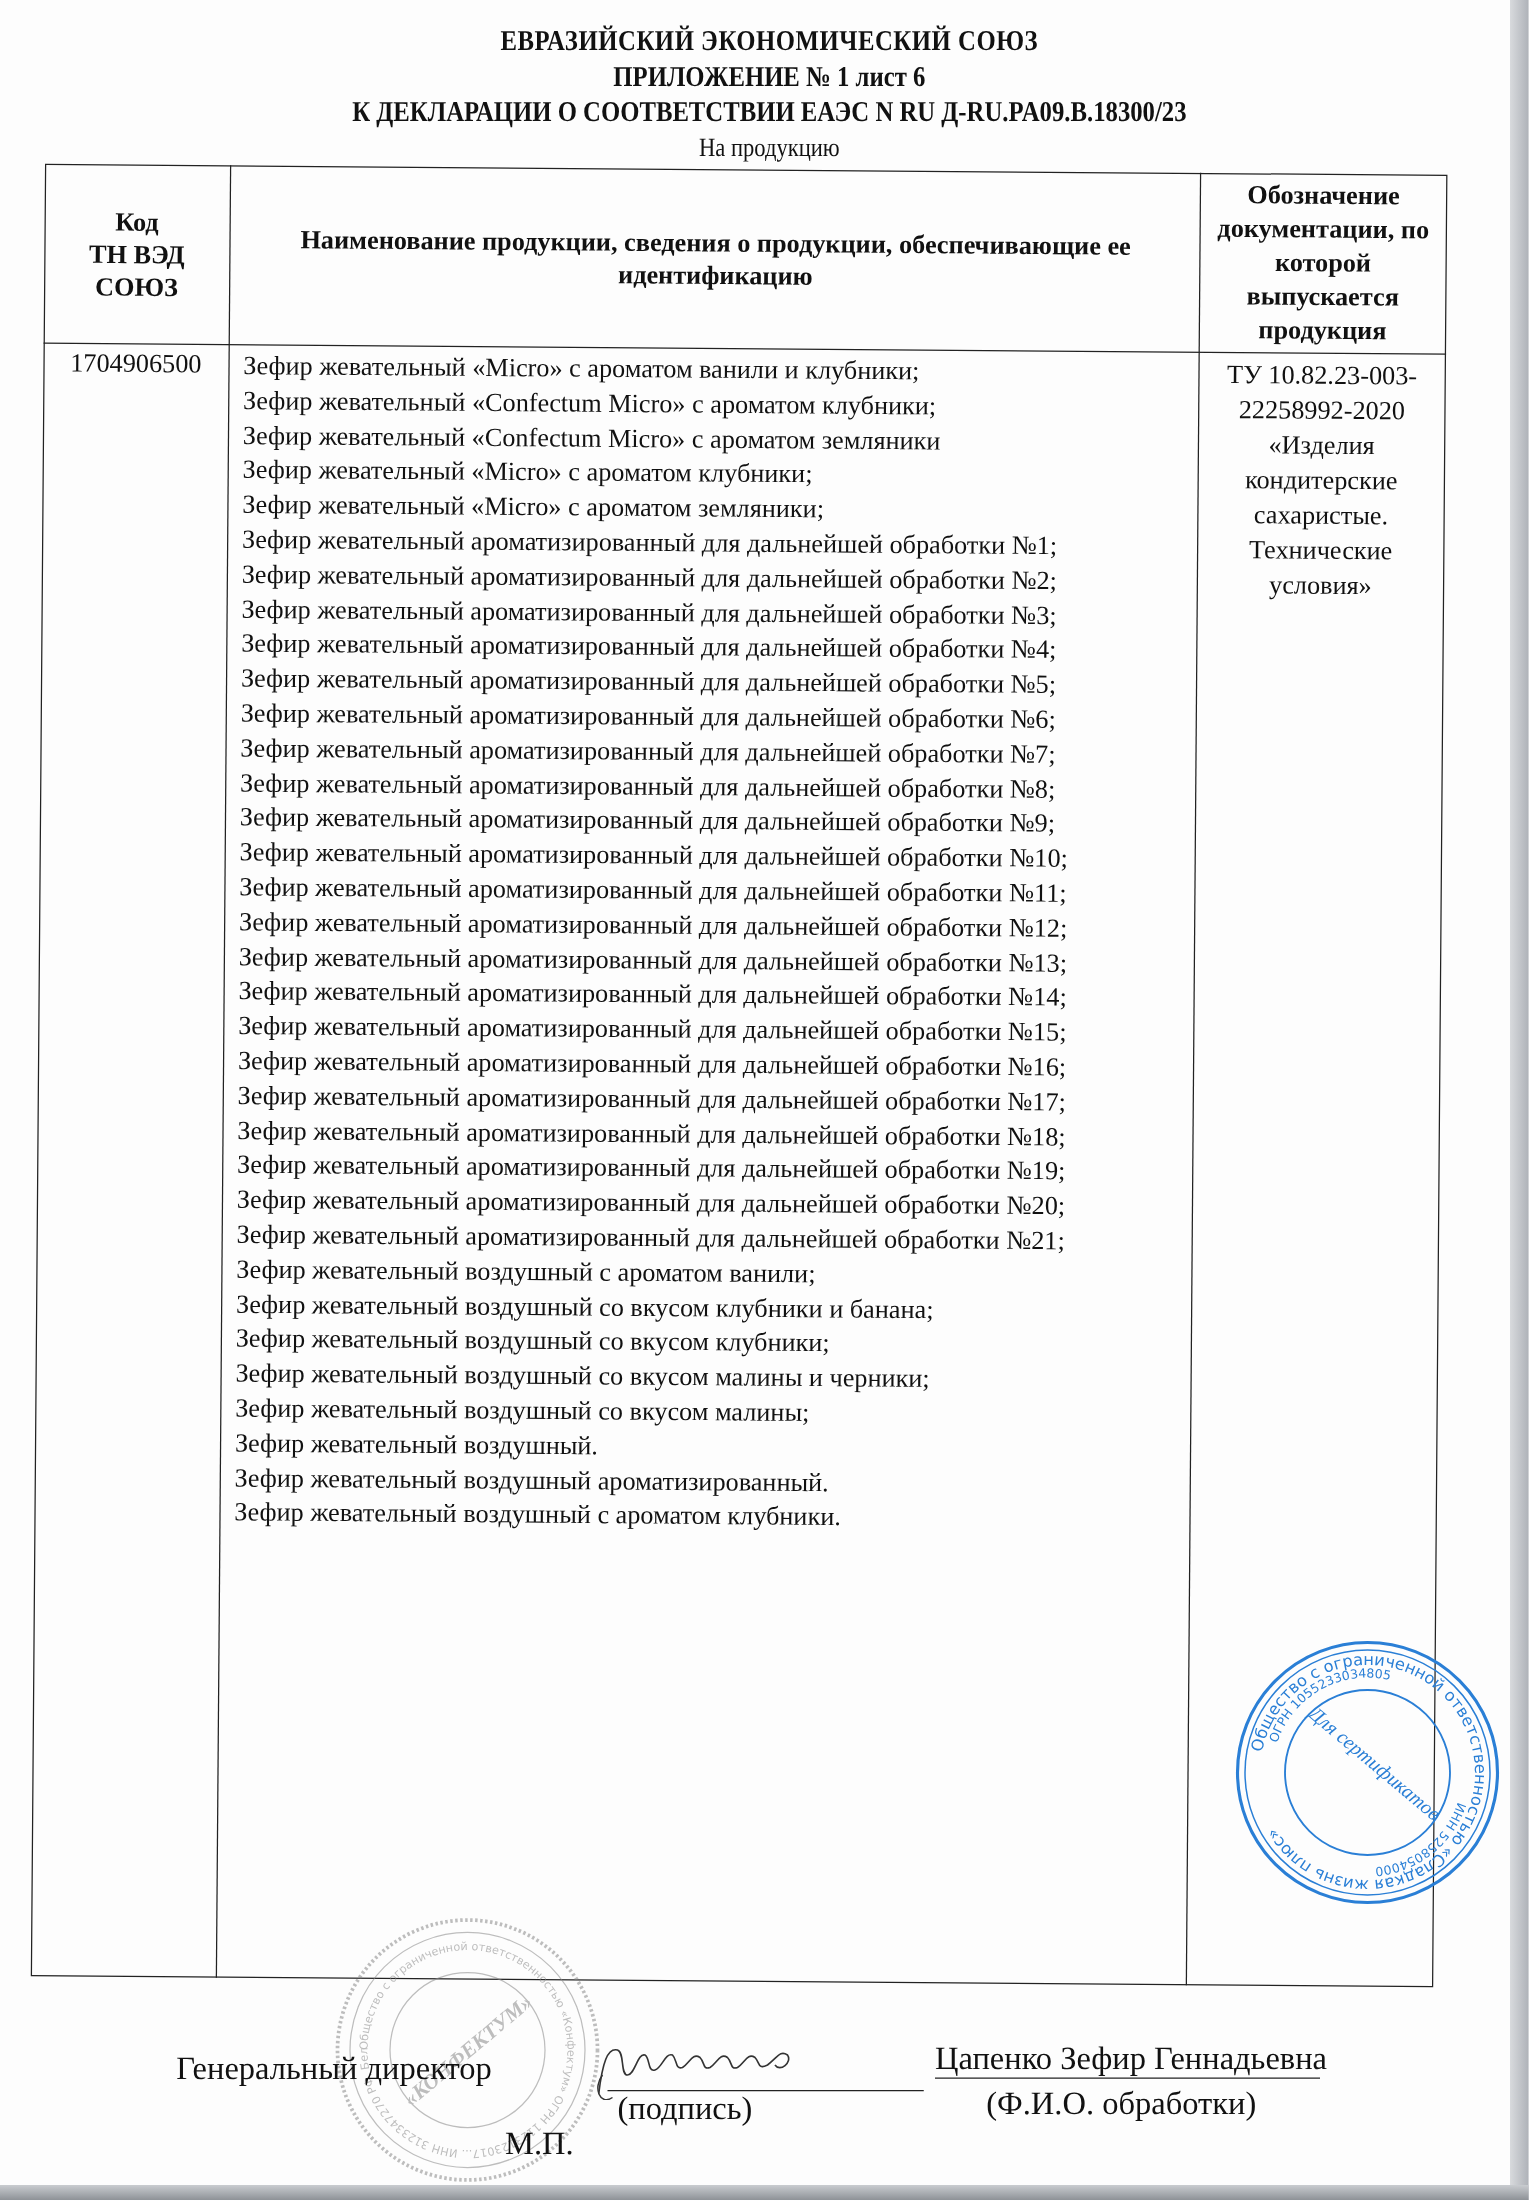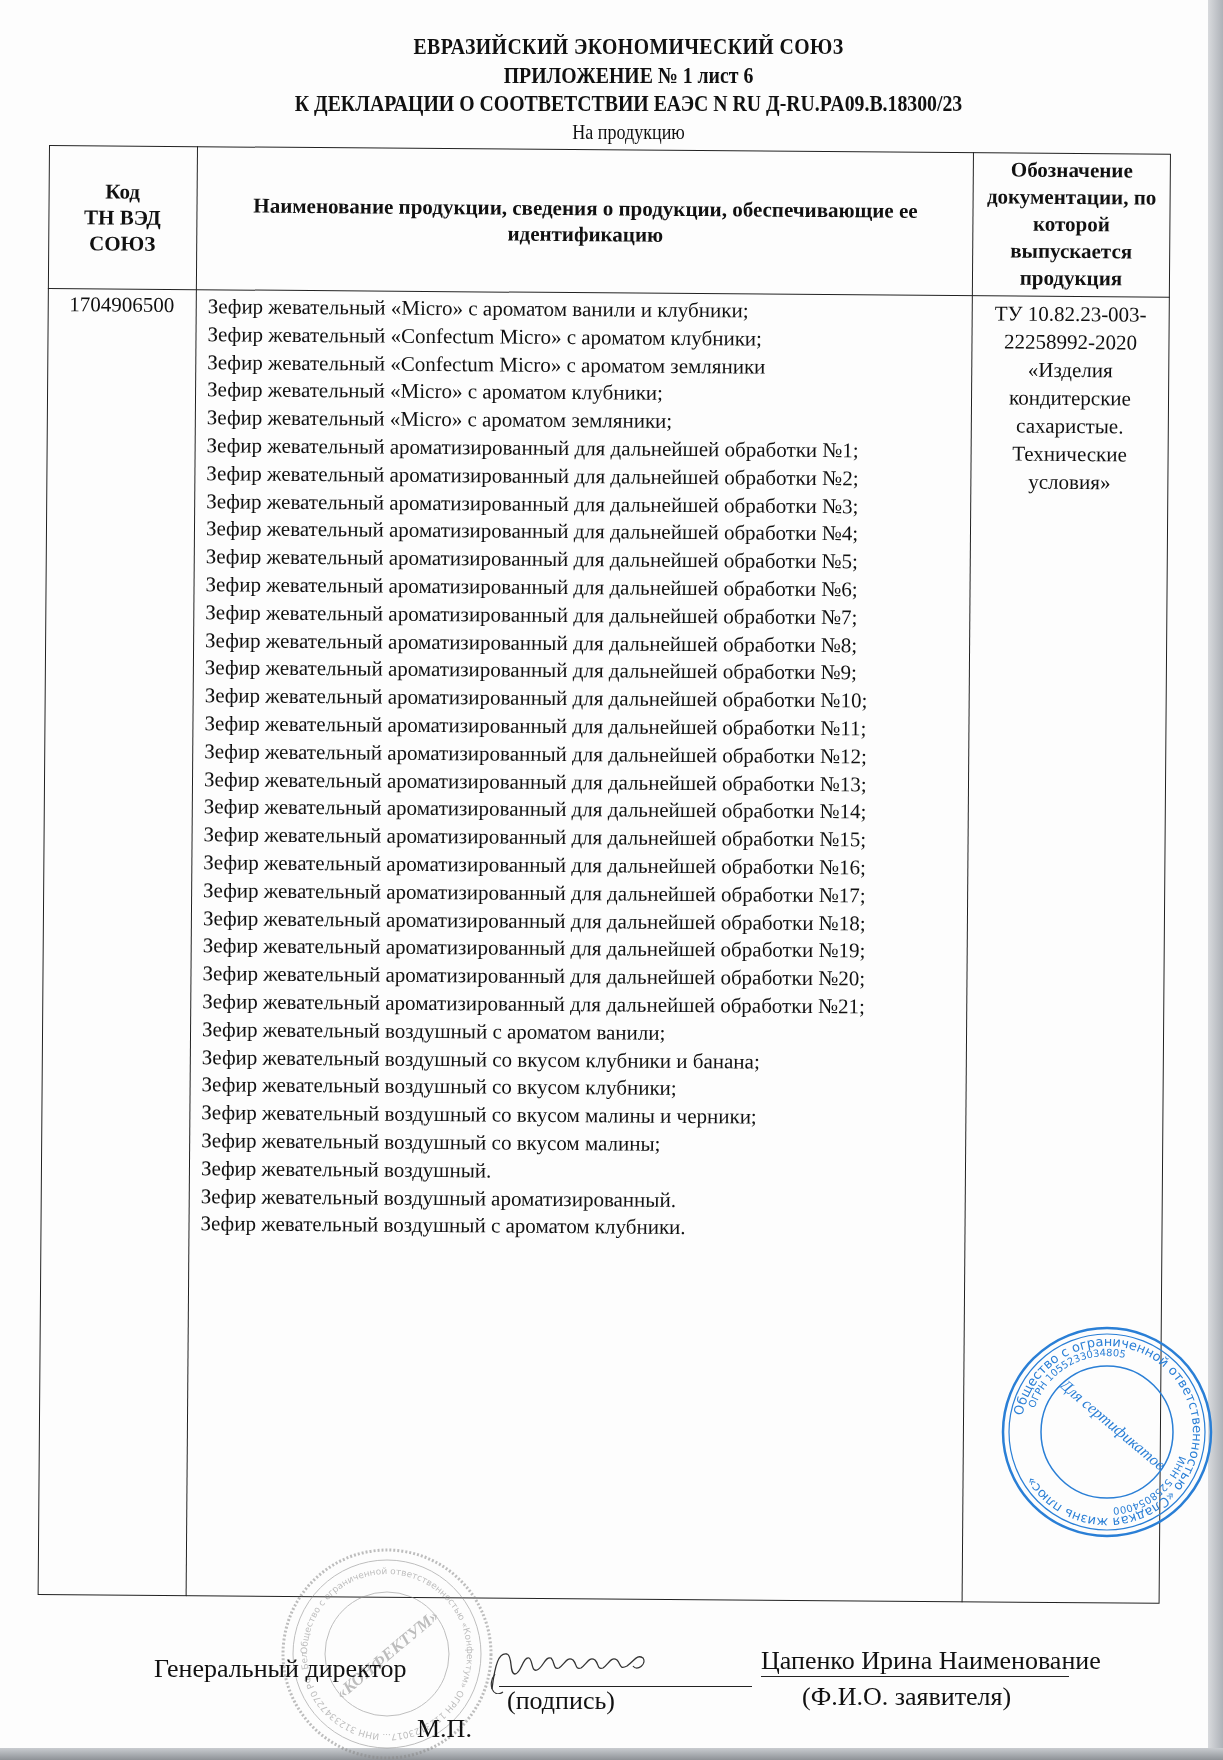--- a/index.html
+++ b/index.html
@@ -2,21 +2,21 @@
 <html><head>
 <meta charset="utf-8">
 <style>
   html, body { margin:0; padding:0; }
   body { width:1223px; height:1760px; background:#fdfdfd; position:relative; overflow:hidden;
          font-family:"Liberation Serif","DejaVu Serif",serif; color:#111; }
   .edge-right { position:absolute; left:1208px; top:0; width:15px; height:1760px;
                 background:linear-gradient(to right,#d8dadd,#aeb2b8); }
   .edge-bottom { position:absolute; left:0; top:1748px; width:1223px; height:12px;
                  background:linear-gradient(to bottom,#c9ccd0,#8e9297); }
-  .page { position:absolute; left:17px; top:0; width:1205px; height:1745px;margin-top:14px; }
+  .page { position:absolute; left:4px; top:0; width:1205px; height:1745px; }
   .hdr { position:absolute; left:0; width:1223px; text-align:center; font-weight:bold;
          transform:scaleX(0.86); transform-origin:center; }
   .h1 { top:20px; font-size:23px; letter-spacing:0.5px; }
   .h2 { top:49px; font-size:23px; }
   .h3 { top:77px; font-size:23px; }
   .h4 { position:absolute; top:106px; left:0; width:1223px; text-align:center; font-size:21px;
         transform:scaleX(0.86); }
   .table-wrap { position:absolute; left:32px; top:131px; width:1122px; height:1450px;
                 transform:rotate(0.45deg); transform-origin:0 0; }
   .tbl { position:absolute; left:0; top:0; width:1120px; height:1448px; border:1.5px solid #222; }
@@ -148,17 +148,17 @@
     </g>
   </svg>
 
   <div class="footer" style="left:137px; top:1640px;">Генеральный директор</div>
   <div class="sig-line" style="left:482px; top:1672px; width:253px;"></div>
   <svg class="signature" viewBox="0 0 200 60">
     <path d="M5,55 C8,30 12,18 20,20 C26,22 22,40 28,40 C34,40 36,22 42,24 C46,26 44,38 50,36 C56,34 58,22 64,24 C68,28 66,36 72,34 C78,30 80,22 86,26 C90,30 88,36 94,34 C100,30 102,22 108,26 C112,30 110,36 116,34 C122,30 124,22 130,26 C134,30 132,36 140,32 C148,26 150,20 156,24 C160,30 150,38 146,32" fill="none" stroke="#333" stroke-width="1.3"></path>
     <path d="M8,40 C0,50 6,65 16,58" fill="none" stroke="#333" stroke-width="1.2"></path>
   </svg>
   <div class="footer" style="left:490px; top:1672px;">(подпись)</div>
-  <div class="footer" style="left:744px; top:1632px;">Цапенко Ирина Наименование</div>
+  <div class="footer" style="left:744px; top:1632px;">Цапенко Зефир Геннадьевна</div>
   <div class="sig-line" style="left:744px; top:1662px; width:308px;"></div>
-  <div class="footer" style="left:785px; top:1668px;">(Ф.И.О. заявителя)</div>
+  <div class="footer" style="left:785px; top:1668px;">(Ф.И.О. обработки)</div>
   <div class="footer" style="left:400px; top:1700px;">М.П.</div>
 </div>
 
 </body></html>

